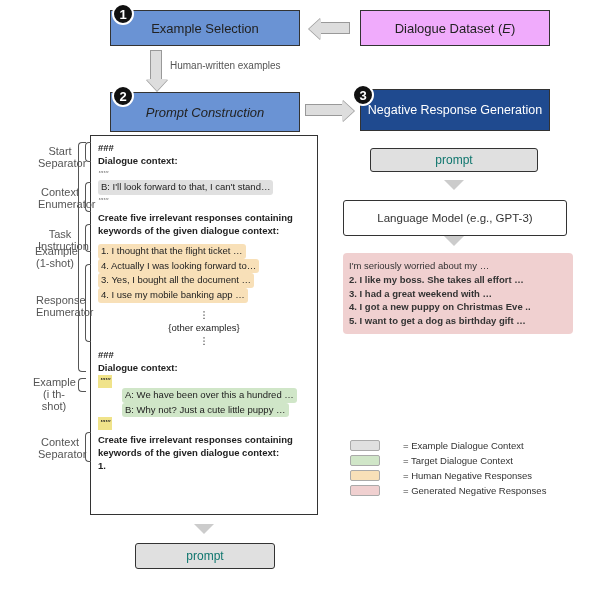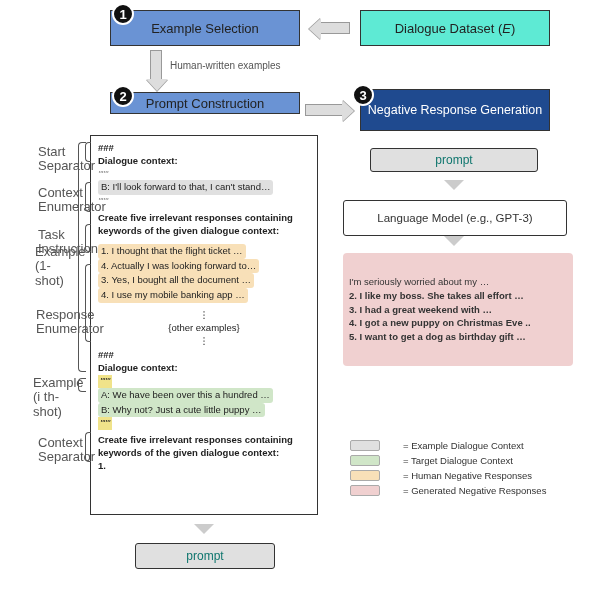--- a/index.html
+++ b/index.html
@@ -15,21 +15,21 @@
   .box {
     position: absolute;
     border: 1.5px solid #333;
     display: flex;
     align-items: center;
     justify-content: center;
     text-align: center;
     padding: 4px 6px;
   }
   .blue-mid { background: #6a93d4; color:#222; }
-  .blue-light { background: #5eead4; color:#222; }
+  .blue-light { background: #f0abfc; color:#222; }
   .blue-dark { background: #1f4a8f; color:#fff; }
   .grey-box { background: #e0e0e0; color:#0f766e; }
   .circle-num {
     position: absolute;
     width: 22px; height: 22px;
     background: #111; color: #fff;
     border-radius: 50%;
     display: flex; align-items: center; justify-content: center;
     font-weight: bold; font-size: 13px;
     z-index: 5;
@@ -74,40 +74,40 @@
     border-left: 10px solid transparent;
     border-right: 10px solid transparent;
   }
   .prompt-frame {
     position: absolute;
     border: 1px solid #333;
     background: #fff;
   }
   .section-label {
     position: absolute;
-    font-size: 13px;
+    font-size: 11px;
     color: #555;
-    text-align: left;
+    text-align: center;
     line-height: 1.1;
   }
   .brace {
     position: absolute;
     border-left: 1px solid #555;
     border-top: 1px solid #555;
     border-bottom: 1px solid #555;
     border-radius: 4px 0 0 4px;
   }
   .prompt-content {
     position: absolute;
     font-size: 9.5px;
     line-height: 1.35;
     color: #222;
   }
   .bg-grey { background: #e0e0e0; border-radius: 3px; padding: 1px 3px; display: inline-block; }
-  .bg-green { background: #d0e6c8; border-radius: 3px; padding: 1px 3px; display: inline-block; }
+  .bg-green { background: #d0e6c8; border-radius: 3px; padding: 1px 3px; display: inline-block; margin-left: 24px; }
   .bg-orange { background: #f8e0b8; border-radius: 3px; padding: 1px 3px; display: inline-block; }
   .legend-row {
     display: flex; align-items: center; gap: 23px;
     font-size: 9.5px; margin-bottom: 4px;
   }
   .legend-swatch {
     width: 30px; height: 11px; border-radius: 2px;
     border: 0.5px solid #aaa;
   }
   .italic { font-style: italic; }
@@ -121,21 +121,21 @@
 
 <div class="box blue-light" style="left:360px; top:10px; width:190px; height:36px; font-size:13px;">
   <span>Dialogue Dataset (<span class="italic">E</span>)</span>
 </div>
 
 <div class="arrow arrow-h rev" style="left:320px; top:22px; width:30px;"></div>
 
 <div class="arrow arrow-v" style="left:150px; top:50px; height:30px;"></div>
 <div class="section-label" style="left:170px; top:60px; text-align:left; font-size:10px;">Human-written examples</div>
 
-<div class="box blue-mid" style="left:110px; top:92px; width:190px; height:22px; font-size:13px;">Prompt Construction</div>
+<div class="box blue-mid" style="left:110px; top:92px; width:190px; height:40px; font-size:13px;font-style:italic;">Prompt Construction</div>
 <div class="circle-num" style="left:112px; top:85px;">2</div>
 
 <div class="box blue-dark" style="left:360px; top:89px; width:190px; height:42px; font-size:12.5px; line-height:1.2;">Negative Response Generation</div>
 <div class="circle-num" style="left:352px; top:84px;">3</div>
 
 <div class="arrow arrow-h" style="left:305px; top:104px; width:38px;"></div>
 
 <div class="prompt-frame" style="left:90px; top:135px; width:228px; height:380px;"></div>
 
 <div class="brace" style="left:78px; top:142px; width:8px; height:230px;"></div>
@@ -144,21 +144,21 @@
 <div class="brace" style="left:85px; top:142px; width:6px; height:20px;"></div>
 <div class="section-label" style="left:38px; top:145px; width:44px;">Start<br>Separator</div>
 
 <div class="brace" style="left:85px; top:182px; width:6px; height:30px;"></div>
 <div class="section-label" style="left:38px; top:186px; width:44px;">Context<br>Enumerator</div>
 
 <div class="brace" style="left:85px; top:224px; width:6px; height:28px;"></div>
 <div class="section-label" style="left:38px; top:228px; width:44px;">Task<br>Instruction</div>
 
 <div class="brace" style="left:85px; top:264px; width:6px; height:78px;"></div>
-<div class="section-label" style="left:36px; top:308px; width:46px;">Response<br>Enumerator</div>
+<div class="section-label" style="left:36px; top:294px; width:46px;">Response<br>Enumerator</div>
 
 <div class="brace" style="left:78px; top:378px; width:8px; height:14px;"></div>
 <div class="section-label" style="left:33px; top:376px; width:42px;">Example<br>(i th-shot)</div>
 
 <div class="brace" style="left:85px; top:432px; width:6px; height:30px;"></div>
 <div class="section-label" style="left:38px; top:436px; width:44px;">Context<br>Separator</div>
 
 <div class="prompt-content" style="left:98px; top:142px; width:212px;">
   <div class="bold">###</div>
   <div class="bold">Dialogue context:</div>
@@ -188,21 +188,21 @@
 <div class="small-arrow-v" style="left:194px; top:524px;"></div>
 
 <div class="box grey-box" style="left:135px; top:543px; width:140px; height:26px; border-radius:3px; font-size:12px;">prompt</div>
 
 <div class="box grey-box" style="left:370px; top:148px; width:168px; height:24px; border-radius:3px; font-size:12px;">prompt</div>
 <div class="small-arrow-v" style="left:444px; top:180px;"></div>
 
 <div class="box" style="left:343px; top:200px; width:224px; height:36px; font-size:11.5px; background:#fff; border-radius:3px;">Language Model (e.g., GPT-3)</div>
 <div class="small-arrow-v" style="left:444px; top:236px;"></div>
 
-<div style="position:absolute; left:343px; top:253px; width:230px; background:#f0d0d0; border-radius:4px; padding:22px 6px; font-size:9.5px; line-height:1.45;">
+<div style="position:absolute; left:343px; top:253px; width:230px; background:#f0d0d0; border-radius:4px; padding:6px 6px; font-size:9.5px; line-height:1.45;">
   <div>    I'm seriously worried about my …</div>
   <div class="bold">2. I like my boss. She takes all effort …</div>
   <div class="bold">3. I had a great weekend with …</div>
   <div class="bold">4. I got a new puppy on Christmas Eve ..</div>
   <div class="bold">5. I want to get a dog as birthday gift …</div>
 </div>
 
 <div style="position:absolute; left:350px; top:440px;">
   <div class="legend-row">
     <div class="legend-swatch" style="background:#e0e0e0;"></div>

